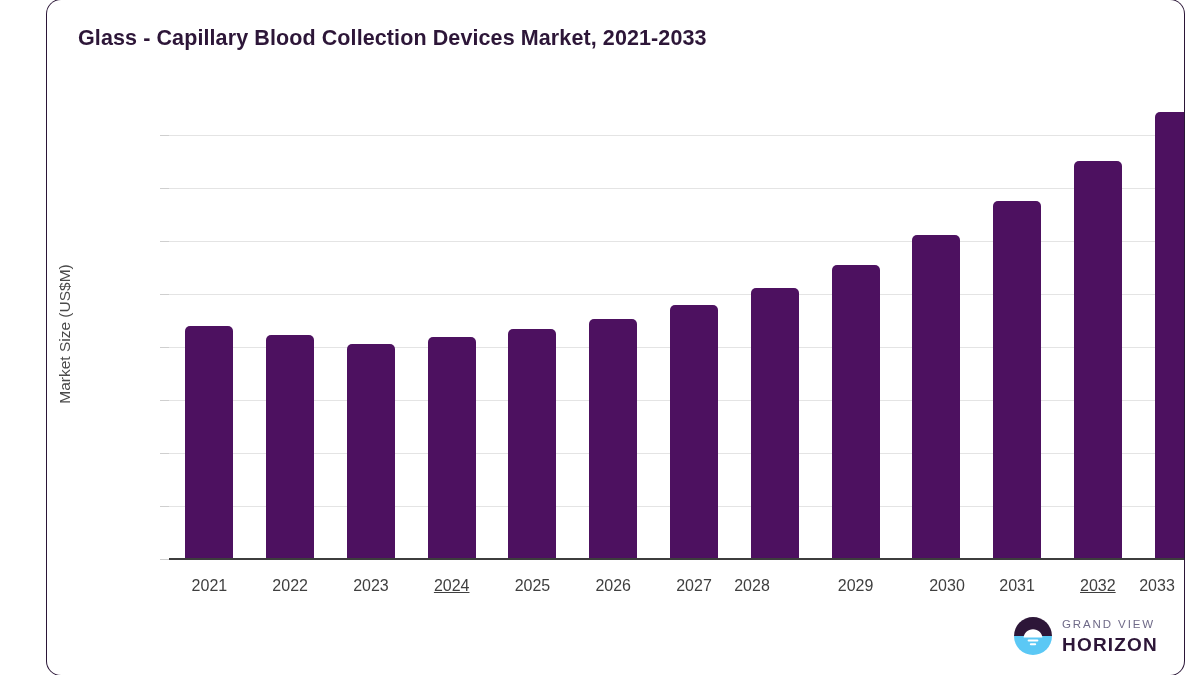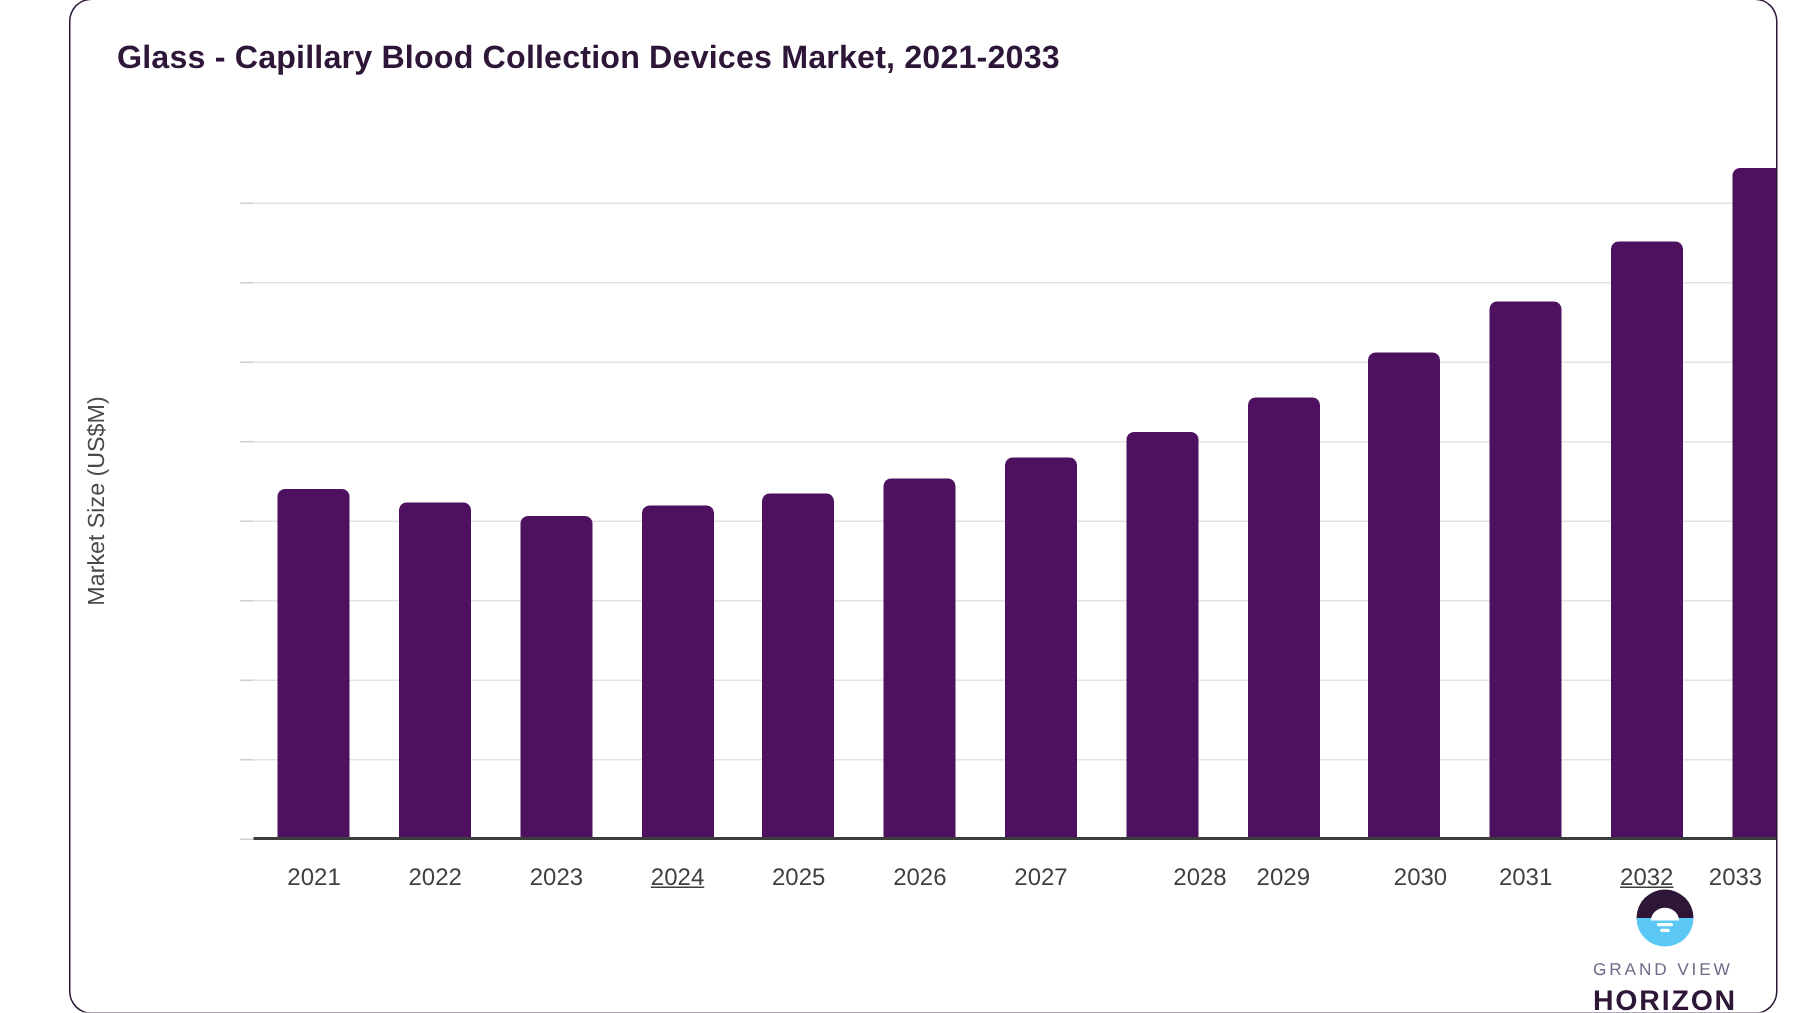--- a/index.html
+++ b/index.html
@@ -90,25 +90,24 @@
     position: absolute;
     left: 31px;
     top: 629px;
     font-size: 13px;
     color: #b3b3b3;
     white-space: nowrap;
   }
   #brand-logo {
     position: absolute;
     right: 26px;
-    top: 592px;
+    top: 616px;
     display: flex;
     align-items: center;
     gap: 9px;
-    flex-direction: column;
   }
   #logo-mark {
     width: 40px;
     height: 40px;
     flex: 0 0 40px;
   }
   #logo-text {
     display: flex;
     flex-direction: column;
     line-height: 1;
@@ -174,21 +173,21 @@
         <div class="bar" title="2033: 843" style="left: 985.615px; width: 48px; height: 447.286px; background: rgb(77, 17, 96);"></div>
       </div>
     <div id="xtick-labels">
         <div class="xtick-label" style="left: 40.3846px;">2021</div>
         <div class="xtick-label" style="left: 121.154px;">2022</div>
         <div class="xtick-label" style="left: 201.923px;">2023</div>
         <div class="xtick-label" style="left: 282.692px; text-decoration: underline;">2024</div>
         <div class="xtick-label" style="left: 363.462px;">2025</div>
         <div class="xtick-label" style="left: 444.231px;">2026</div>
         <div class="xtick-label" style="left: 525px;">2027</div>
-        <div class="xtick-label" style="left: 631px;">2028</div>
+        <div class="xtick-label" style="left: 583px;">2028</div>
         <div class="xtick-label" style="left: 686.538px;">2029</div>
         <div class="xtick-label" style="left: 778px;">2030</div>
         <div class="xtick-label" style="left: 848.077px; text-align: center;">2031</div>
         <div class="xtick-label" style="left: 928.846px; text-decoration: underline;">2032</div>
         <div class="xtick-label" style="left: 988px;">2033</div>
       </div>
     <div id="axis-line-x" style="background: rgb(61, 61, 61);"></div>
   </div>
 
 

